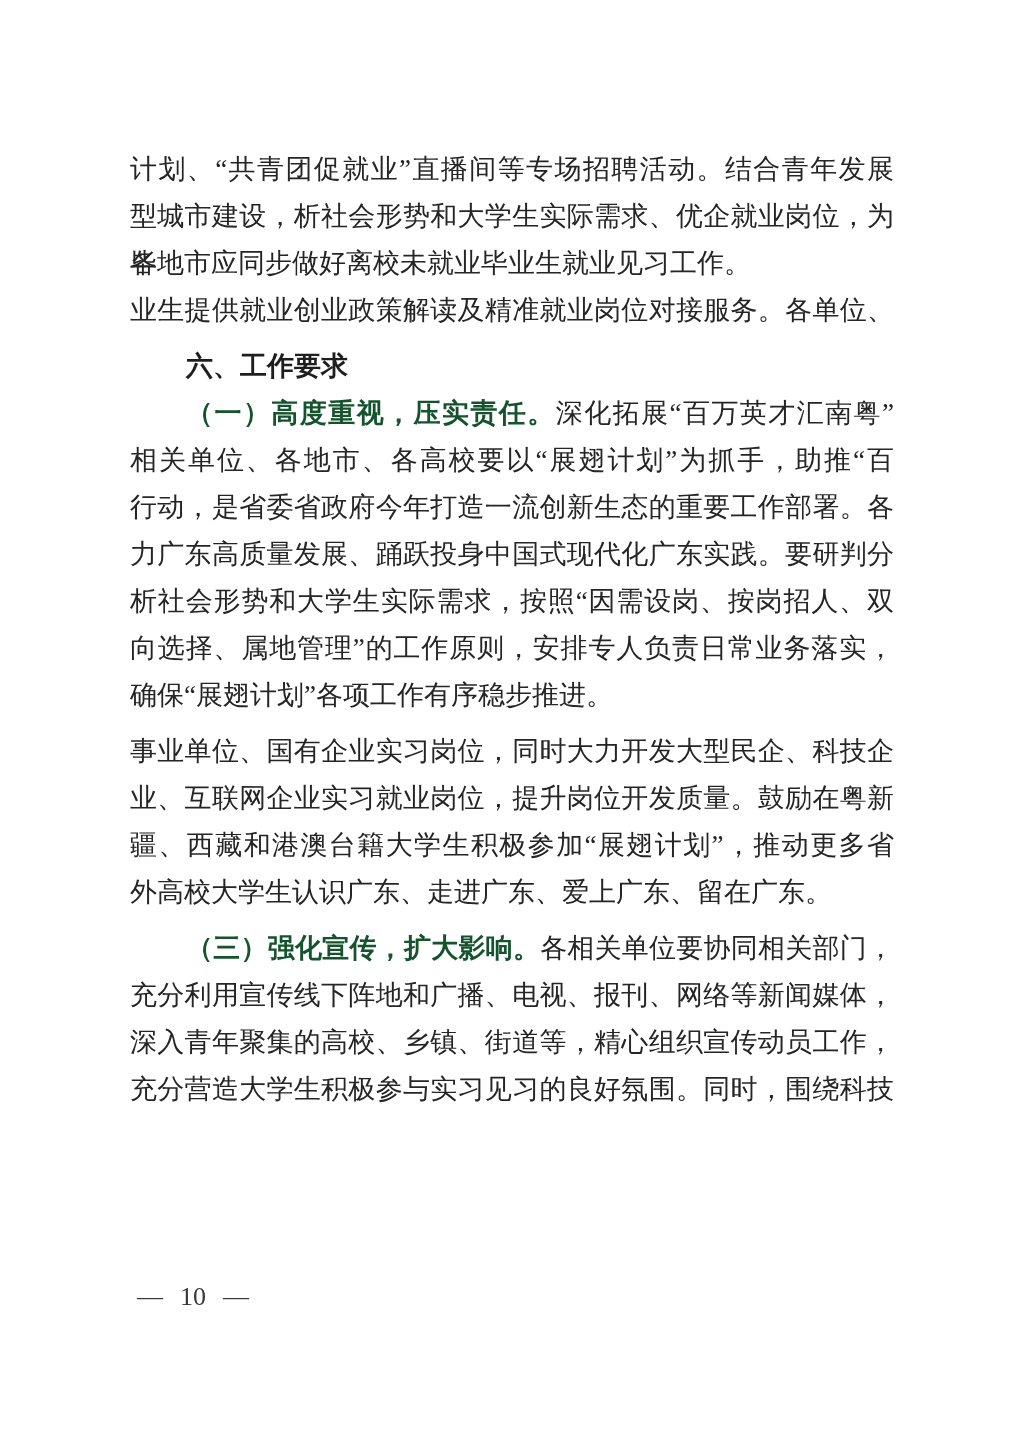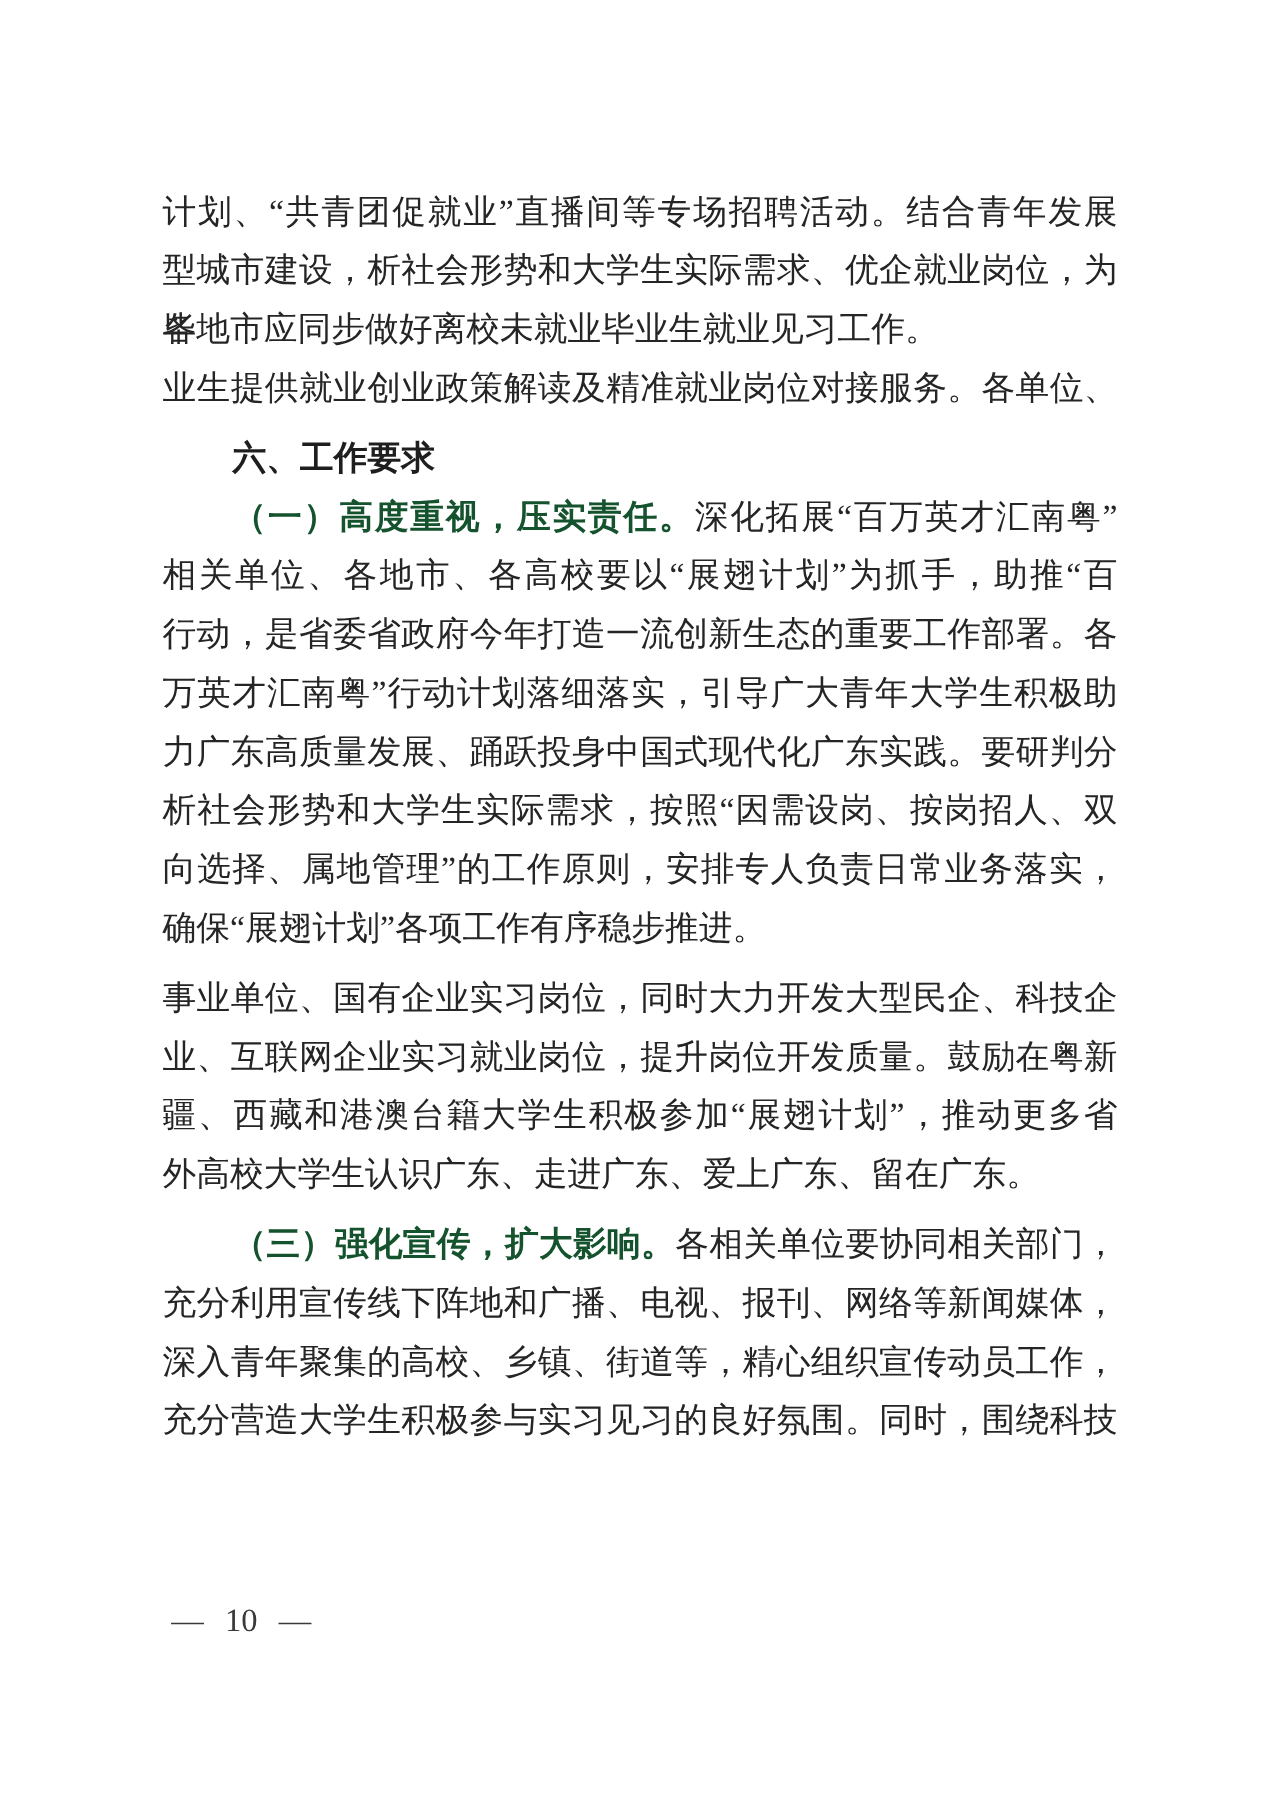--- a/index.html
+++ b/index.html
@@ -65,21 +65,20 @@
         <div class="line fill">计划、“共青团促就业”直播间等专场招聘活动。结合青年发展</div>
         <div class="line fill">型城市建设，析社会形势和大学生实际需求、优企就业岗位，为毕</div>
         <div class="line">各地市应同步做好离校未就业毕业生就业见习工作。</div>
         <div class="line fill">业生提供就业创业政策解读及精准就业岗位对接服务。各单位、</div>
       </div>
       <div class="line heading indent gap">六、工作要求</div>
       <div class="para">
         <div class="line fill indent"><span class="lead">（一）高度重视，压实责任。</span><span>深化拓展“百万英才汇南粤”</span></div>
         <div class="line fill">相关单位、各地市、各高校要以“展翅计划”为抓手，助推“百</div>
         <div class="line fill">行动，是省委省政府今年打造一流创新生态的重要工作部署。各</div>
-        <div class="line fill">万英才汇南粤”行动计划落细落实，引导广大青年大学生积极助</div>
         <div class="line fill">力广东高质量发展、踊跃投身中国式现代化广东实践。要研判分</div>
         <div class="line fill">析社会形势和大学生实际需求，按照“因需设岗、按岗招人、双</div>
         <div class="line fill">向选择、属地管理”的工作原则，安排专人负责日常业务落实，</div>
         <div class="line">确保“展翅计划”各项工作有序稳步推进。</div>
       </div>
       <div class="para gap">
         <div class="line fill">事业单位、国有企业实习岗位，同时大力开发大型民企、科技企</div>
         <div class="line fill">业、互联网企业实习就业岗位，提升岗位开发质量。鼓励在粤新</div>
         <div class="line fill">疆、西藏和港澳台籍大学生积极参加“展翅计划”，推动更多省</div>
         <div class="line">外高校大学生认识广东、走进广东、爱上广东、留在广东。</div>

